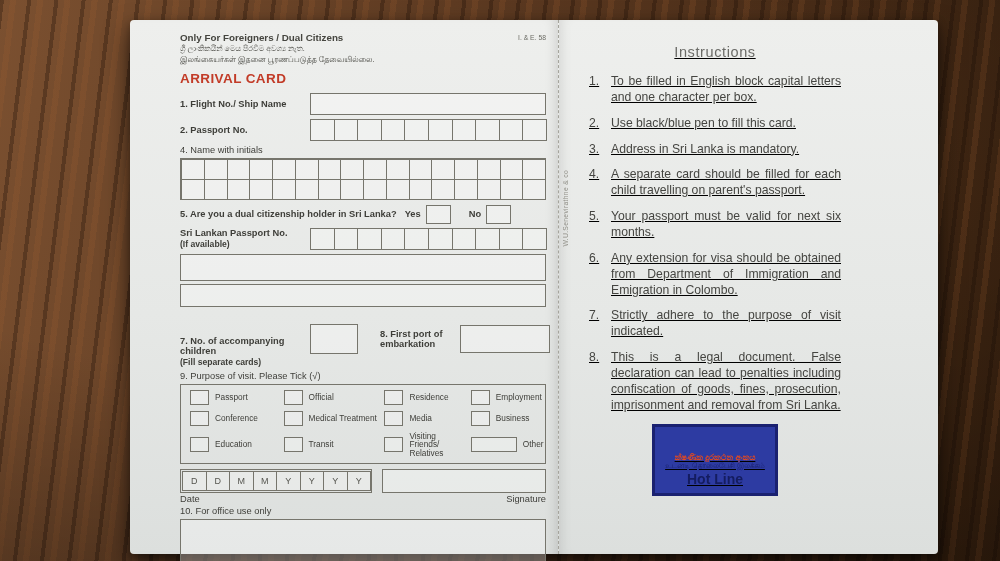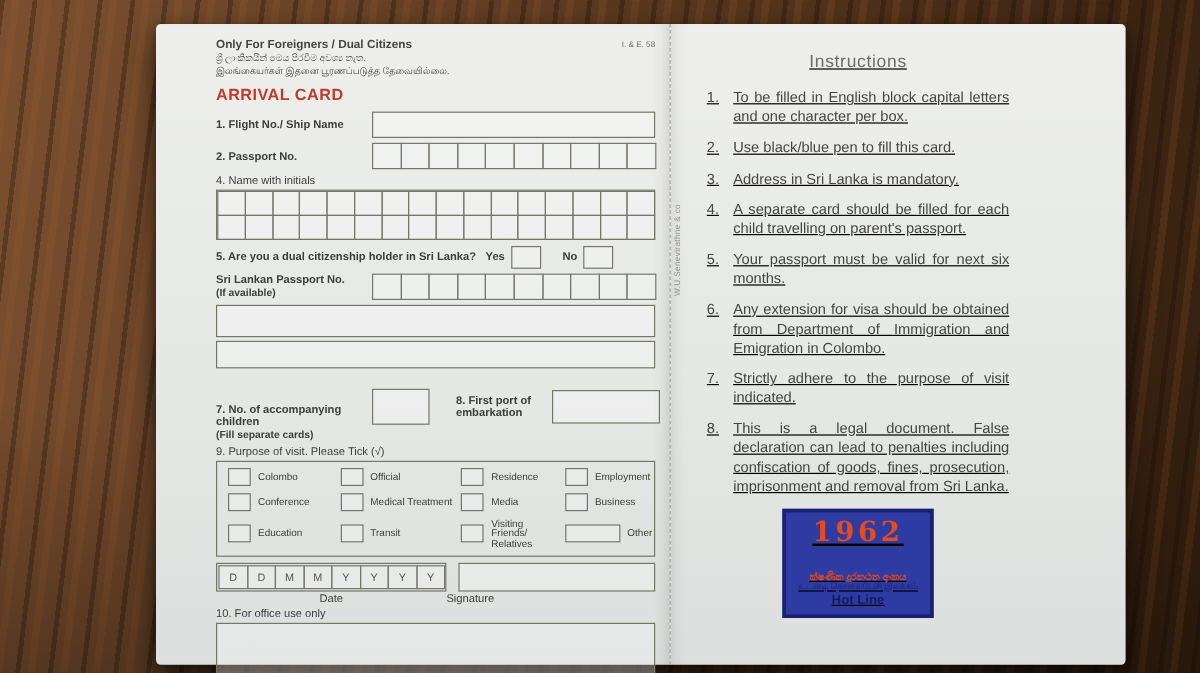--- a/index.html
+++ b/index.html
@@ -58,36 +58,36 @@
   .p-item{display:flex;align-items:center;padding-left:7px;}
   .chk{width:17px;height:13px;border:1px solid #76756c;flex:none;margin-right:6px;background:rgba(255,255,255,0.28);}
   .p-item.other .chk{width:44px;}
   .p-lbl{font-size:8.3px;color:#3e3e39;line-height:1.05;}
 
   .dtrow{display:flex;align-items:center;margin-bottom:1px;}
   .dgrid{display:flex;border:1px solid #76756c;padding:1px;flex:none;width:192px;box-sizing:border-box;}
   .dcell{width:24px;height:18px;border:1px solid #76756c;margin-right:-1px;display:flex;align-items:center;justify-content:center;font-size:9px;color:#55554f;background:rgba(255,255,255,0.28);}
   .sig{margin-left:10px;height:22px;}
   .dsl{display:flex;font-size:9.3px;color:#3e3e39;margin:0 0 2px;}
-  .dsl .dlab{width:192px;text-align:center;}
-  .dsl .slab{flex:1;text-align:left;}
+  .dsl .dlab{width:192px;}
+  .dsl .slab{flex:1;text-align:right;}
   .office-box{height:52px;border:1px solid #76756c;background:rgba(255,255,255,0.30);margin-top:2px;}
 
   
   .credit{position:absolute;left:3px;top:150px;writing-mode:vertical-rl;transform:rotate(180deg);font-size:6.8px;color:#8f8e86;letter-spacing:.3px;}
   .ins-title{text-align:center;font-size:14.5px;color:#6b6b67;letter-spacing:.6px;margin-bottom:14px;}
   .ins-item{display:flex;margin-bottom:10px;font-size:12.2px;color:#454541;line-height:1.3;}
   .ins-num{width:22px;flex:none;}
   .ins-text{flex:1;text-align:justify;}
 
   .hotbox{width:126px;background:#2d3ba2;border:3px solid #1a2170;margin:4px auto 0;text-align:center;padding:5px 4px 6px;box-sizing:border-box;}
   .hot-num{font-family:"DejaVu Serif", serif;font-weight:bold;font-size:23px;color:#e8491d;letter-spacing:3px;line-height:1;}
   .hot-si{font-size:8.3px;color:#e8491d;font-weight:bold;margin-top:21px;line-height:1.1;}
   .hot-ta{font-size:7.2px;color:#1a2170;margin-top:0;line-height:1.1;}
-  .hot-en{font-size:11px;color:#141c60;font-weight:bold;margin-top:1px;}
+  .hot-en{font-size:14px;color:#141c60;font-weight:bold;margin-top:1px;}
 </style>
 </head>
 <body>
 
 <div id="stage">
   <div class="card">
 
     <div class="half left">
       <div class="hdr-row">
         <div>
@@ -203,21 +203,21 @@
           <div class="flabel">8. First port of</div>
           <div class="flabel">embarkation</div>
         </div>
         <div class="ibox embbox"></div>
       </div>
 
       <div class="flabel">9. Purpose of visit. Please Tick (√)</div>
       <div class="pgrid">
         <div class="p-item">
             <span class="chk"></span>
-            <span class="p-lbl">Colombo</span>
+            <span class="p-lbl">Passport</span>
           </div>
         <div class="p-item">
             <span class="chk"></span>
             <span class="p-lbl">Official</span>
           </div>
         <div class="p-item">
             <span class="chk"></span>
             <span class="p-lbl">Residence</span>
           </div>
         <div class="p-item">
@@ -327,21 +327,20 @@
       <div class="ins-item">
           <span class="ins-num">7.</span>
           <span class="ins-text">Strictly adhere to the purpose of visit indicated.</span>
         </div>
       <div class="ins-item">
           <span class="ins-num">8.</span>
           <span class="ins-text">This is a legal document. False declaration can lead to penalties including confiscation of goods, fines, prosecution, imprisonment and removal from Sri Lanka.</span>
         </div>
 
       <div class="hotbox">
-        <div class="hot-num">1962</div>
         <div class="hot-si">ක්ෂණික දුරකථන අංකය</div>
         <div class="hot-ta">உடனடி தொலைபேசி இலக்கம்</div>
         <div class="hot-en">Hot Line</div>
       </div>
     </div>
 
   </div>
 </div>
 
 </body></html>

